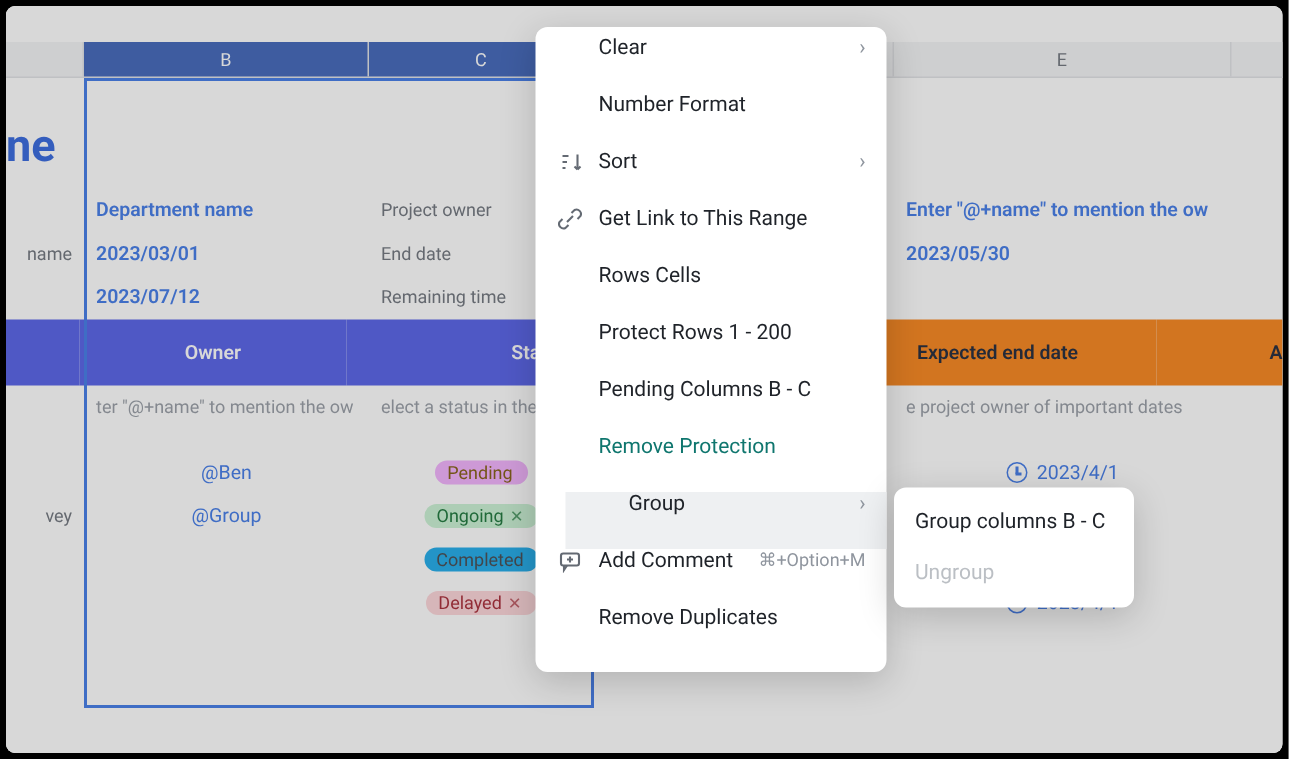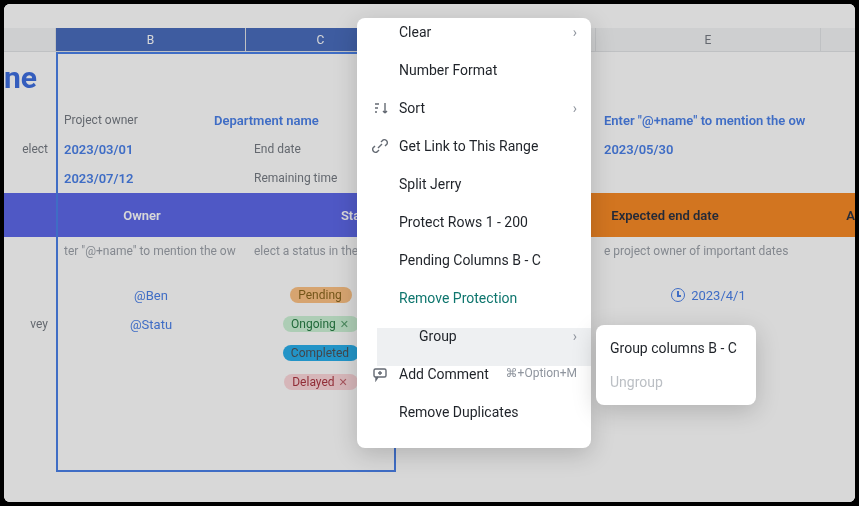--- a/index.html
+++ b/index.html
@@ -55,21 +55,21 @@
     left: 52px; top: 48px;
     width: 340px; height: 420px;
     border: 2px solid #3370e6;
     pointer-events: none;
     z-index: 3;
   }
 
   
   .grid {
     position: absolute;
-    left: 0; top: 44px; right: 0;
+    left: 0; top: 64px; right: 0;
   }
   .grid .row {
     display: flex;
     border-bottom: 1px solid #f7f8fa00;
   }
   .cell {
     flex-shrink: 0;
     padding: 4px 8px;
     display: flex; align-items: center;
     height: 28px;
@@ -101,21 +101,21 @@
   .sh-E { background:#f77b0a; color:#0f172a; font-weight:600; display:flex;align-items:center;justify-content:center; }
   .sh-F { background:#f77b0a; }
 
   
   .pill {
     border-radius: 11px; padding: 1px 10px 1px 8px;
     font-size: 12px; display: inline-flex; align-items: center;
     gap: 4px;
   }
   .pill .x { font-size: 11px; opacity: 0.7; }
-  .pill-pending  { background:#fdba74; color:#795101; }
+  .pill-pending  { background:#f0abfc; color:#795101; }
   .pill-ongoing  { background:#c6f1d0; color:#0a6b2b; }
   .pill-completed{ background:#0ea5e9; color:#373c43; }
   .pill-delayed  { background:#fcd2d6; color:#a11a27; }
 
   .clock-icon {
     width: 14px; height: 14px; border: 1.5px solid #3370e6;
     border-radius: 50%; position: relative; margin-right: 6px;
   }
   .clock-icon::before {
     content: ''; position: absolute; left: 5px; top: 2px;
@@ -199,27 +199,27 @@
     </div>
 
     <div class="grid">
       <div class="row" style="height:58px">
         <div class="cell cA title-big" style="height:58px;overflow:visible;padding-left:0">
           <span>ne</span>
         </div>
       </div>
       <div class="row">
         <div class="cell cA"></div>
+        <div class="cell cB link-text">Department name</div>
         <div class="cell cC grey-text">Project owner</div>
-        <div class="cell cB link-text">Department name</div>
         <div class="cell cD"></div>
         <div class="cell cE link-text">Enter "@+name" to mention the ow</div>
       </div>
       <div class="row">
-        <div class="cell cA grey-text" style="justify-content:flex-end;">elect</div>
+        <div class="cell cA grey-text" style="justify-content:flex-end;">name</div>
         <div class="cell cB link-text">2023/03/01</div>
         <div class="cell cC grey-text">End date</div>
         <div class="cell cD"></div>
         <div class="cell cE link-text">2023/05/30</div>
       </div>
       <div class="row">
         <div class="cell cA"></div>
         <div class="cell cB link-text">2023/07/12</div>
         <div class="cell cC grey-text">Remaining time</div>
         <div class="cell cD"></div>
@@ -251,21 +251,21 @@
             </span>
         </div>
         <div class="cell cD"></div>
         <div class="cell cE" style="justify-content:center;color:#3370e6">
           <span class="clock-icon"></span>
           <span>2023/4/1</span>
         </div>
       </div>
       <div class="row">
         <div class="cell cA grey-text" style="justify-content:flex-end">vey</div>
-        <div class="cell cB" style="justify-content:center;color:#3370e6">@Statu</div>
+        <div class="cell cB" style="justify-content:center;color:#3370e6">@Group</div>
         <div class="cell cC" style="justify-content:center">
           <span class="pill pill-ongoing">
               <span>Ongoing</span>
               <span class="x">✕</span>
             </span>
         </div>
         <div class="cell cD"></div>
         <div class="cell cE"></div>
       </div>
       <div class="row">
@@ -321,21 +321,21 @@
     </div>
     <div class="ctx-item">
       <span class="ico">
         <svg width="16" height="16" viewBox="0 0 16 16" fill="none" stroke="#646a73" stroke-width="1.4">
             <path d="M6 10l4-4M7 12l-2 2a3 3 0 01-4-4l2-2M9 4l2-2a3 3 0 014 4l-2 2"></path>
           </svg>
       </span>
       <span class="label">Get Link to This Range</span>
     </div>
     <div class="ctx-item indent">
-      <span class="label">Split Jerry</span>
+      <span class="label">Rows Cells</span>
     </div>
     <div class="ctx-item indent">
       <span class="label">Protect Rows 1 - 200</span>
     </div>
     <div class="ctx-item indent">
       <span class="label">Pending Columns B - C</span>
     </div>
     <div class="ctx-item indent disabled">
       <span class="label">Remove Protection</span>
     </div>

